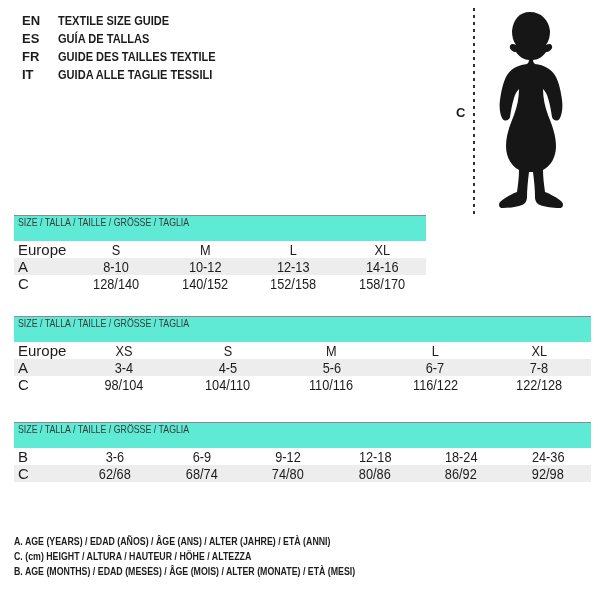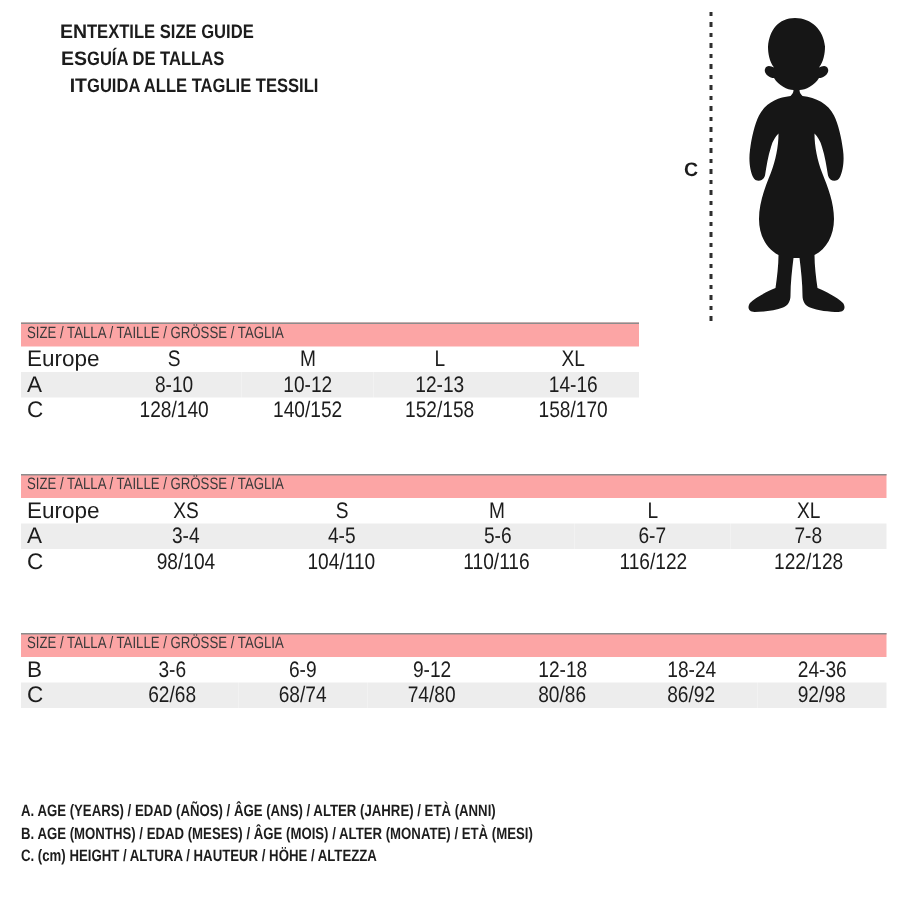--- a/index.html
+++ b/index.html
@@ -8,37 +8,37 @@
   #canvas { position:relative; width:600px; height:600px; background:#ffffff; overflow:hidden; }
 
   
   .cond  { display:inline-block; transform:scaleX(0.80); transform-origin:0 50%; white-space:nowrap; }
   .cond85{ display:inline-block; transform:scaleX(0.85); transform-origin:0 50%; white-space:nowrap; }
   .cx    { display:inline-block; transform:scaleX(0.85); transform-origin:50% 50%; white-space:nowrap; }
 
   
   .lang { position:absolute; left:22px; top:12px; font-weight:bold; font-size:13px; }
   .lang-row { display:flex; height:18px; line-height:18px; }
-  .lang-code { width:36px;text-align:right; }
+  .lang-code { width:36px; }
   
   .figure { position:absolute; left:450px; top:6px; width:145px; height:212px; }
   .measure-label { position:absolute; left:6px; top:99px; font-weight:bold; font-size:13px; }
   .measure-line { position:absolute; left:23px; top:2px; width:2px; height:206px;
     background:repeating-linear-gradient(to bottom, #2e2e2e 0 3px, transparent 3px 7px); }
   .silhouette { position:absolute; left:32px; top:2px; }
 
   
   .size-section { position:absolute; left:14px; }
   .sec1 { top:215px; width:412px; }
   .sec2 { top:316px; width:577px; }
   .sec3 { top:422px; width:577px; }
   .section-title { font-weight:bold; font-size:12px; padding-left:3px; margin-bottom:12px; line-height:13px; }
   .sec3 .section-title { margin-bottom:9px; line-height:15px; }
   .section-title sub { font-size:8px; vertical-align:-2px; }
-  .size-bar { height:16px; line-height:13px; background:#fca5a5; border-top:1px solid #8c8c8c;
+  .size-bar { height:26px; line-height:13px; background:#5eead4; border-top:1px solid #8c8c8c;
               padding-left:4px; font-size:11px; color:#3a3a3a; }
   table { border-collapse:collapse; table-layout:fixed; width:100%; }
   td { height:16px; font-size:15px; text-align:center; vertical-align:middle; padding:0; }
   td.rlab { text-align:left; padding-left:4px; }
   tbody tr:nth-child(even) td { background:#ededed; }
 
   
   .footnotes { position:absolute; left:14px; top:534px; font-weight:bold; font-size:11px; }
   .footnote { height:15px; line-height:15px;text-decoration:underline; }
 </style>
@@ -48,20 +48,24 @@
 <div id="canvas">
 
   <div class="lang">
     <div class="lang-row">
       <span class="lang-code">EN</span>
       <span class="cond85">TEXTILE SIZE GUIDE</span>
     </div>
     <div class="lang-row">
       <span class="lang-code">ES</span>
       <span class="cond85">GUÍA DE TALLAS</span>
+    </div>
+    <div class="lang-row">
+      <span class="lang-code">FR</span>
+      <span class="cond85">GUIDE DES TAILLES TEXTILE</span>
     </div>
     <div class="lang-row">
       <span class="lang-code">IT</span>
       <span class="cond85">GUIDA ALLE TAGLIE TESSILI</span>
     </div>
   </div>
 
   <div class="figure">
     <span class="measure-label">C</span>
     <div class="measure-line"></div>
@@ -182,17 +186,17 @@
             <td><span class="cx">80/86</span></td>
             <td><span class="cx">86/92</span></td>
             <td><span class="cx">92/98</span></td>
           </tr>
         </tbody>
     </table>
   </div>
 
   <div class="footnotes">
     <div class="footnote"><span class="cond">A. AGE (YEARS) / EDAD (AÑOS) / ÂGE (ANS) / ALTER (JAHRE) / ETÀ (ANNI)</span></div>
+    <div class="footnote"><span class="cond">C. (cm) HEIGHT / ALTURA / HAUTEUR / HÖHE / ALTEZZA</span></div>
     <div class="footnote"><span class="cond">B. AGE (MONTHS) / EDAD (MESES) / ÂGE (MOIS) / ALTER (MONATE) / ETÀ (MESI)</span></div>
-    <div class="footnote"><span class="cond">C. (cm) HEIGHT / ALTURA / HAUTEUR / HÖHE / ALTEZZA</span></div>
   </div>
 
 </div>
 
 </body></html>

